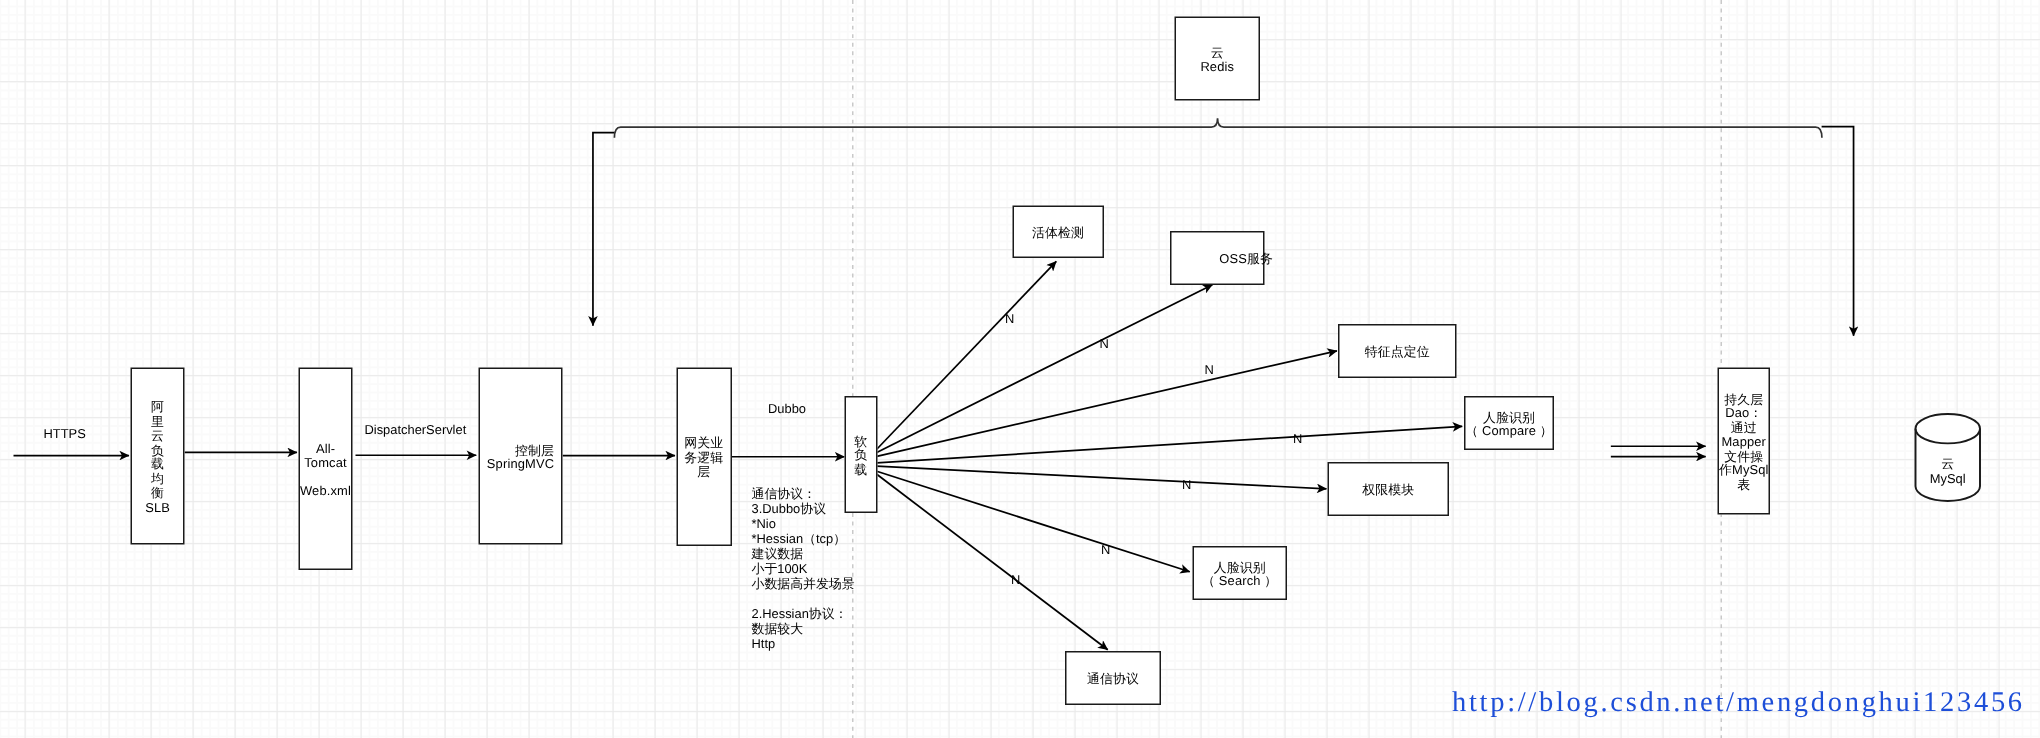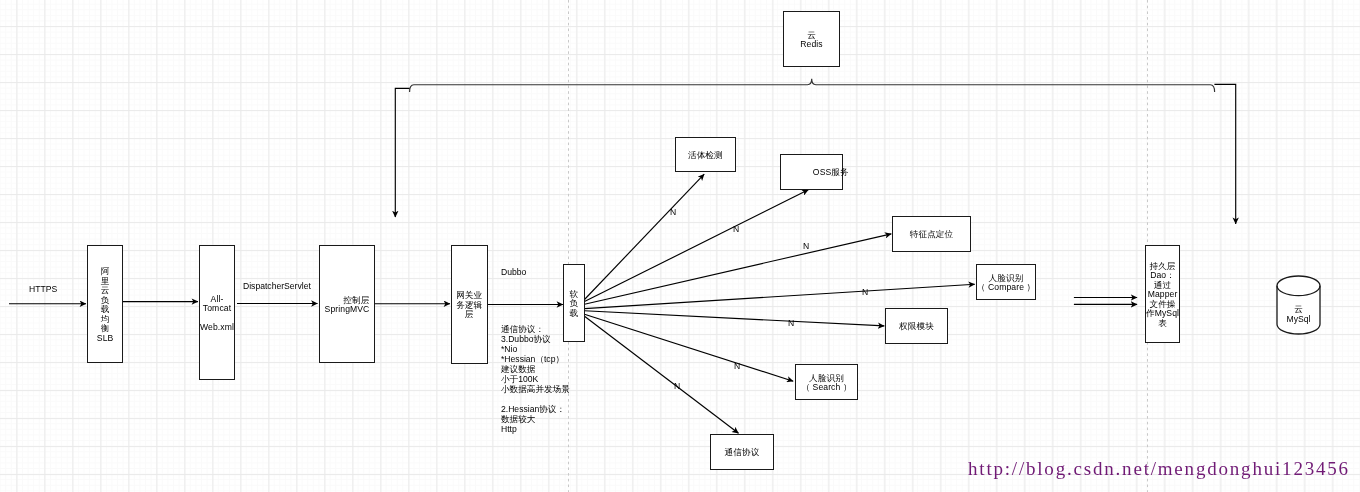--- a/index.html
+++ b/index.html
@@ -100,21 +100,21 @@
       <div class="node" style="left: 780.2px; top: 154.4px; width: 63.2px; height: 35.4px; border-color: rgb(26, 26, 26); padding-left: 38px;">
         <span class="lbl">OSS服务</span>
       </div>
       <div class="node" style="left: 892px; top: 216px; width: 79px; height: 36px; border-color: rgb(26, 26, 26);">
         <span class="lbl">特征点定位</span>
       </div>
       <div class="node" style="left: 976px; top: 264px; width: 60px; height: 36px; border-color: rgb(26, 26, 26);">
         <span class="lbl">人脸识别
 （ Compare ）</span>
       </div>
-      <div class="node" style="left: 885px; top: 308px; width: 63px; height: 36px; border-color: rgb(26, 26, 26);">
+      <div class="node" style="left: 885px; top: 308px; width: 81px; height: 36px; border-color: rgb(26, 26, 26);">
         <span class="lbl">权限模块</span>
       </div>
       <div class="node" style="left: 795px; top: 364px; width: 63px; height: 36px; border-color: rgb(26, 26, 26);">
         <span class="lbl">人脸识别
 （ Search ）</span>
       </div>
       <div class="node" style="left: 710px; top: 434px; width: 64px; height: 36px; border-color: rgb(26, 26, 26);">
         <span class="lbl">通信协议</span>
       </div>
       <div class="node" style="left: 1145px; top: 245px; width: 35px; height: 98px; border-color: rgb(26, 26, 26);">
@@ -123,21 +123,21 @@
 通过
 Mapper
 文件操
 作MySql
 表</span>
       </div>
     </div>
   <div id="labels">
       <div class="edgelbl" style="left: 29px; top: 284px;">HTTPS</div>
       <div class="edgelbl" style="left: 243px; top: 281px;">DispatcherServlet</div>
-      <div class="edgelbl" style="left: 501px; top: 267px; text-align: right;">Dubbo</div>
+      <div class="edgelbl" style="left: 512px; top: 267px; text-align: right;">Dubbo</div>
       <div class="edgelbl" style="left: 670px; top: 207px;">N</div>
       <div class="edgelbl" style="left: 733px; top: 224px;">N</div>
       <div class="edgelbl" style="left: 803px; top: 241px;">N</div>
       <div class="edgelbl" style="left: 862px; top: 287px;">N</div>
       <div class="edgelbl" style="left: 788px; top: 318px;">N</div>
       <div class="edgelbl" style="left: 734px; top: 361px;">N</div>
       <div class="edgelbl" style="left: 674px; top: 381px;">N</div>
       <div class="freetext" style="left: 501px; top: 324px;">通信协议：
 3.Dubbo协议
 *Nio
@@ -145,14 +145,14 @@
 建议数据
 小于100K
 小数据高并发场景
 
 2.Hessian协议：
 数据较大
 Http</div>
       <div class="freetext" style="left: 1277px; top: 304px; width: 43px; text-align: center;">云
 MySql</div>
     </div>
-  <div class="wm" id="watermark" style="left: 968px; top: 458px; font-size: 19px; color: #701a75;">http://blog.csdn.net/mengdonghui123456</div>
+  <div class="wm" id="watermark" style="left: 968px; top: 458px; font-size: 19px; color: #1d4ed8;">http://blog.csdn.net/mengdonghui123456</div>
 </div>
 
 </body></html>

